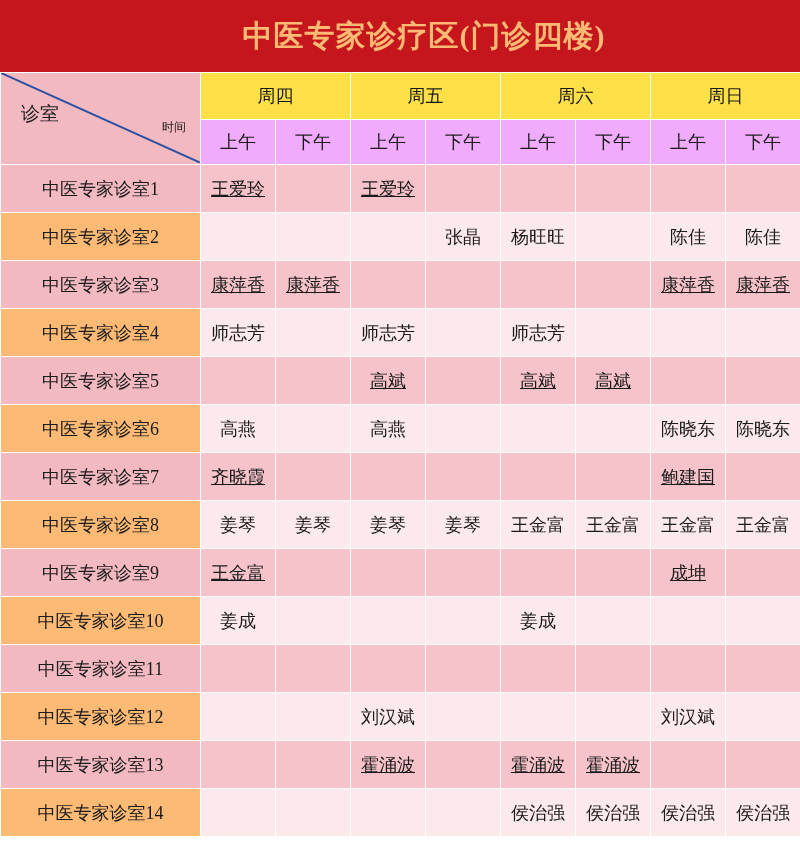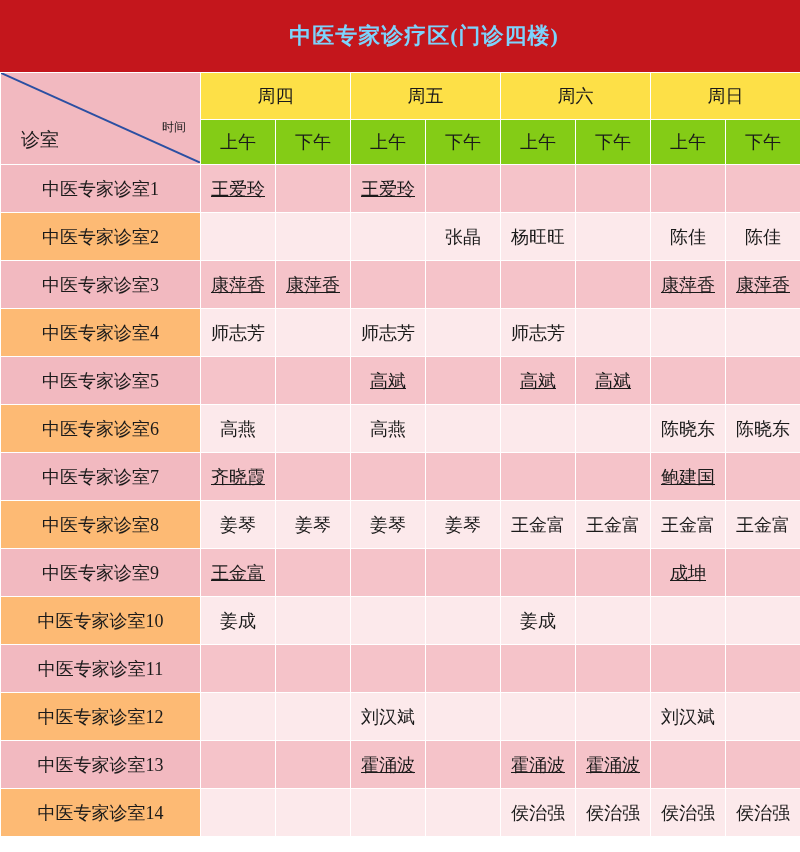--- a/index.html
+++ b/index.html
@@ -14,23 +14,23 @@
     overflow: hidden;
   }
   .board {
     width: 800px;
     height: 852px;
     display: flex;
     flex-direction: column;
   }
   .title-bar {
     background: #c4161c;
-    color: #7dd3fc;
+    color: #fdba74;
     text-align: center;
-    font-size: 22px;
+    font-size: 30px;
     font-weight: bold;
     letter-spacing: 1px;
     height: 72px;
     line-height: 72px;
     flex: 0 0 72px;
     padding-left: 48px;
   }
   table.sched {
     border-collapse: collapse;
     width: 800px;
@@ -48,21 +48,21 @@
   
   col.room-col { width: 200px; }
   col.slot-col { width: 75px; }
 
   .hdr-day {
     background: #fde047;
     height: 46px;
     font-size: 20px;
   }
   .hdr-slot {
-    background: #84cc16;
+    background: #f0abfc;
     height: 44px;
     font-size: 19px;
   }
   .corner {
     background: #f2b9c0;
     position: relative;
     height: 90px;
     padding: 0;
   }
   .corner .diag {
@@ -72,21 +72,21 @@
   .corner .lbl-time {
     position: absolute;
     right: 14px;
     top: 46px;
     font-size: 12px;
     color: #1a1a1a;
   }
   .corner .lbl-room {
     position: absolute;
     left: 20px;
-    top: 54px;
+    top: 28px;
     font-size: 19px;
     color: #1a1a1a;
   }
   td.room {
     height: 47px;
     font-size: 19px;
   }
   td.cell {
     height: 47px;
     font-size: 19px;

